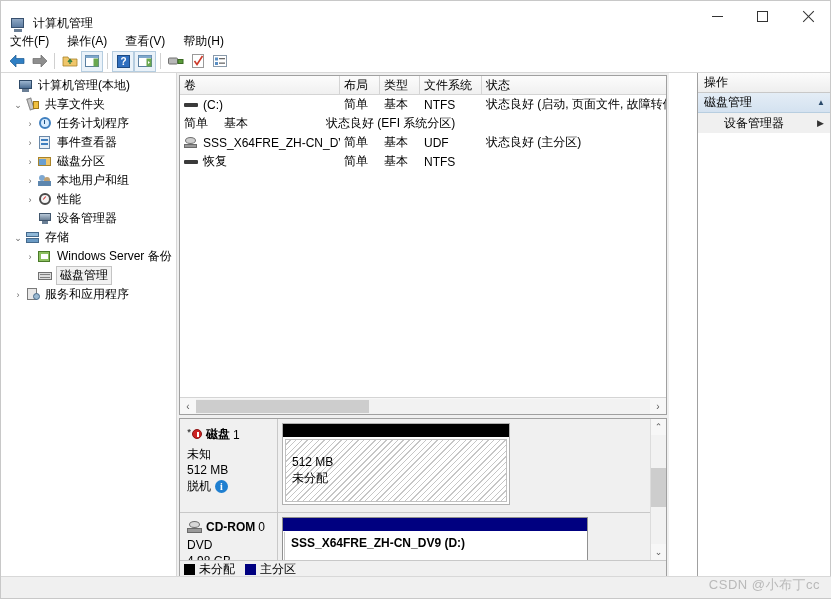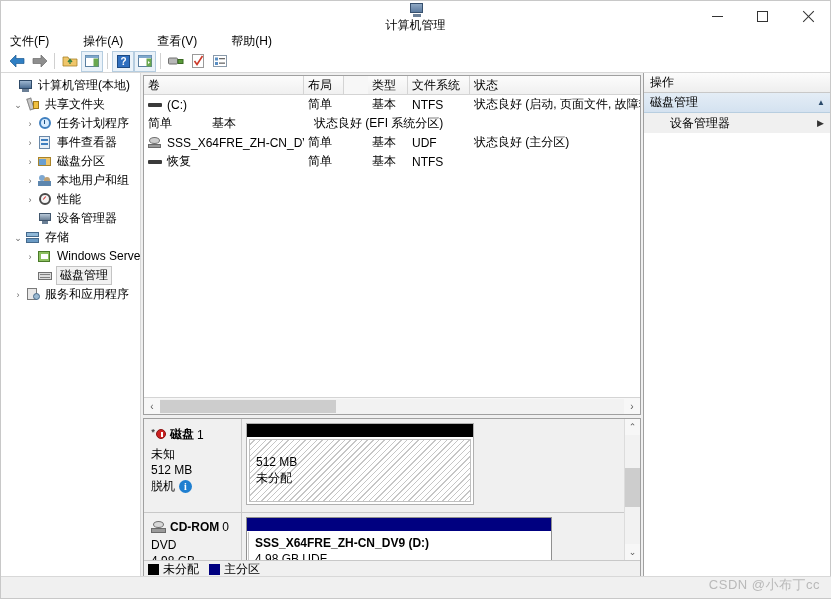--- a/index.html
+++ b/index.html
@@ -16,24 +16,23 @@
     width: 831px; height: 599px;
     background: #ffffff;
     border: 1px solid #c8c8c8;
   }
 
   
   .titlebar {
     height: 31px;
     background: #ffffff;
     display: flex;
-    align-items: center;
+    align-items: flex-end;
     border-bottom: none;
     position: relative;
-    flex-direction: column;
   }
   .title-icon {
     width: 16px; height: 16px;
     margin-left: 9px; margin-right: 7px;
     position: relative;
     flex: none;
   }
   .title-icon .mon {
     position: absolute; left: 1px; top: 2px;
     width: 13px; height: 10px;
@@ -66,21 +65,20 @@
   .winbtn .glyph-close:before { transform: rotate(45deg); }
   .winbtn .glyph-close:after { transform: rotate(-45deg); }
 
   
   .menubar {
     height: 18px;
     display: flex;
     align-items: center;
     padding-left: 9px;
     background: #ffffff;
-    gap: 16px;
   }
   .menuitem {
     font-size: 12px;
     padding: 0 9px 0 0;
     margin-right: 9px;
     color: #000;
     line-height: 18px;
   }
 
   
@@ -103,21 +101,21 @@
 
   
   .body {
     display: flex;
     height: 506px;
     background: #ffffff;
   }
 
   
   .tree {
-    width: 140px;
+    width: 176px;
     background: #ffffff;
     border-right: 1px solid #d8d8d8;
     padding-top: 3px;
     overflow: hidden;
     flex: none;
   }
   .tnode {
     display: flex; align-items: center;
     height: 19px;
     font-size: 12px;
@@ -197,21 +195,21 @@
     line-height: 18px;
     padding-left: 4px;
     border-right: 1px solid #d4d4d4;
     background: linear-gradient(#fcfcfc,#f0f0f0);
     overflow: hidden;
     white-space: nowrap;
     flex: none;
   }
   .c-vol { width: 160px; }
   .c-lay { width: 40px; }
-  .c-typ { width: 40px; margin-left: 24px; }
+  .c-typ { width: 40px; }
   .c-fs  { width: 62px; }
   .c-sta { width: 226px; }
   .vol-rows { flex: 1; overflow: hidden; }
   .vrow { display: flex; height: 19px; align-items: center; white-space: nowrap; }
   .vrow .td { font-size: 12px; padding-left: 4px; overflow: hidden; flex: none; }
   .vrow .td.c-vol { display: flex; align-items: center; padding-left: 4px; }
   .vicon { width: 14px; height: 12px; margin-right: 5px; position: relative; flex: none; }
   .vicon.bar { background: #3a3a3a; height: 4px; margin-top: 1px; border-radius: 1px; }
   .vicon.dvd .d1 { position:absolute; left:1px; top:0px; width:11px; height:7px; border:1px solid #707070; border-radius:50%; background:#cfcfcf; }
   .vicon.dvd .d2 { position:absolute; left:0px; top:7px; width:13px; height:4px; background:#9a9a9a; border:1px solid #6a6a6a; }
@@ -328,25 +326,25 @@
     font-size: 12px;
     flex: none;
   }
   .legend .sw { width: 11px; height: 11px; margin-right: 4px; flex: none; }
   .legend .sw.black { background: #000000; }
   .legend .sw.blue { background: #000080; }
   .legend .item { display: flex; align-items: center; margin-right: 10px; }
 
   
   .actions {
-    width: 187px;
+    width: 133px;
     background: #f0f0f0;
     border-left: 1px solid #a0a0a0;
     flex: none;
-    display: flex; flex-direction: column;
+    display: flex; flex-direction: column; margin-left: 28px;
   }
   .act-head {
     height: 20px; line-height: 19px;
     padding-left: 6px;
     font-size: 12px;
     background: linear-gradient(#fcfcfc,#eeeeee);
     border-bottom: 1px solid #c8c8c8;
     flex: none;
   }
   .act-section {
@@ -714,21 +712,20 @@
                 <div class="disk-meta">
                   <div>DVD</div>
                   <div>4.98 GB</div>
                 </div>
               </div>
               <div class="disk-graphic">
                 <div class="part-box cd">
                   <div class="part-bar blue"></div>
                   <div class="part-body plain">
                     <div class="pname">SSS_X64FRE_ZH-CN_DV9  (D:)</div>
-                    <div>4.98 GB UDF</div>
                   </div>
                 </div>
               </div>
             </div>
 
           </div>
 
           <div class="vscroll">
             <div class="vs-btn">⌃</div>
             <div class="vs-track">

